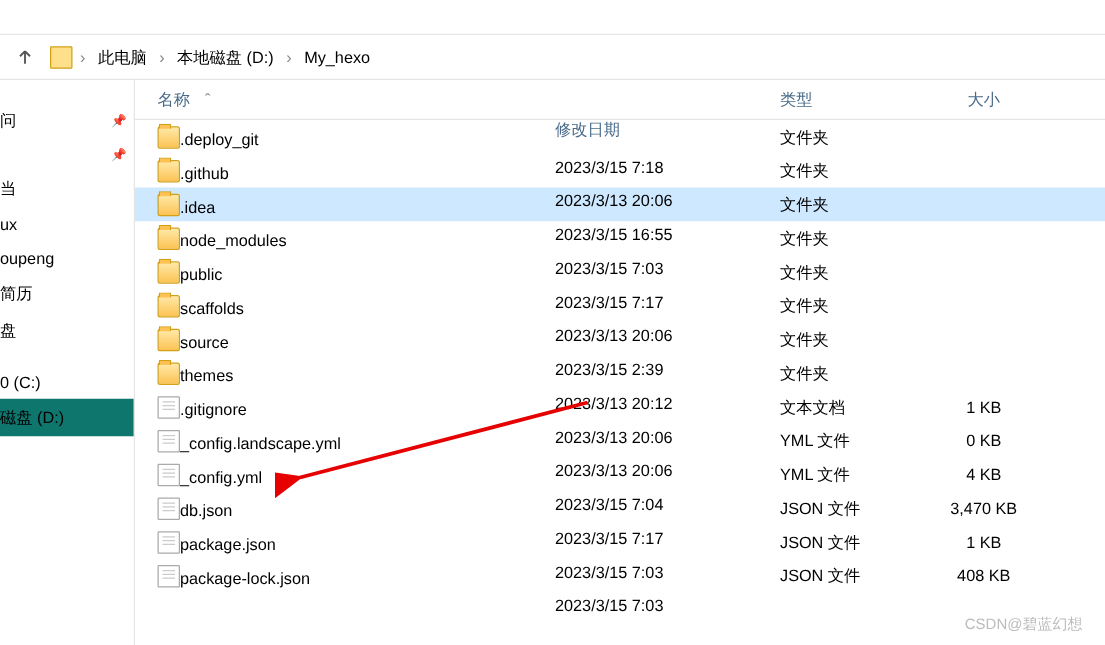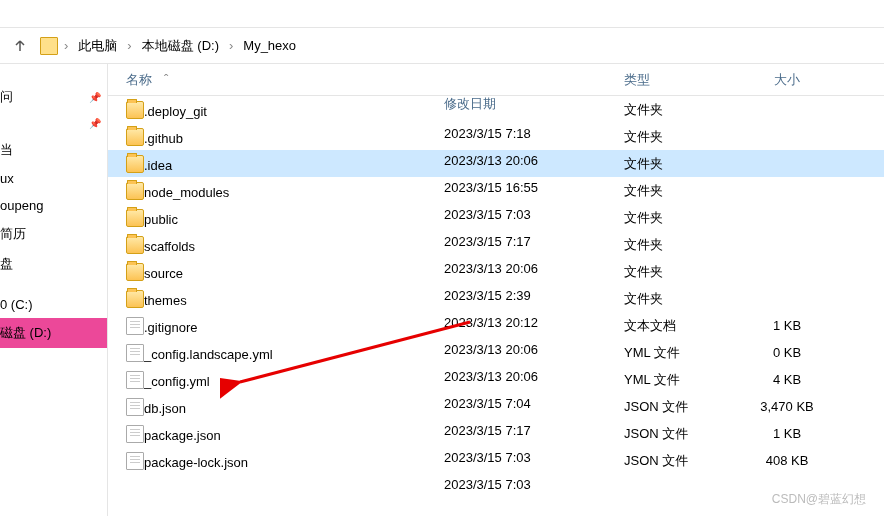--- a/index.html
+++ b/index.html
@@ -10,21 +10,21 @@
     .breadcrumb-bar { height: 36px; display: flex; align-items: center; padding: 0 8px; border-bottom: 1px solid #e5e5e5; }
     .nav-up { width: 24px; height: 24px; display: flex; align-items: center; justify-content: center; margin-right: 8px; color: #666; }
     .breadcrumb { display: flex; align-items: center; gap: 4px; }
     .crumb-icon { width: 18px; height: 18px; background: #ffe08a; border: 1px solid #d4a017; border-radius: 1px; }
     .crumb { padding: 2px 4px; color: #000; }
     .crumb-sep { color: #888; padding: 0 2px; }
     
     .main { display: flex; height: calc(100% - 64px); }
     .sidebar { width: 108px; border-right: 1px solid #e5e5e5; padding-top: 18px; overflow: hidden; }
     .sidebar-item { padding: 6px 4px 6px 0; display: flex; align-items: center; justify-content: space-between; white-space: nowrap; }
-    .sidebar-item.selected { background: #ec4899; }
+    .sidebar-item.selected { background: #0f766e; }
     .pin { width: 14px; color: #888; font-size: 10px; }
     
     .content { flex: 1; }
     .header-row { display: flex; align-items: center; height: 32px; border-bottom: 1px solid #e5e5e5; color: #4a6b8a; padding-left: 18px; }
     .col-name { width: 318px; display: flex; align-items: center; gap: 12px; }
     .col-date { width: 180px; margin-top: 48px; }
     .col-type { width: 125px; }
     .col-size { width: 100px; text-align: center; padding-right: 24px; }
     .sort-ind { color: #888; }
     

